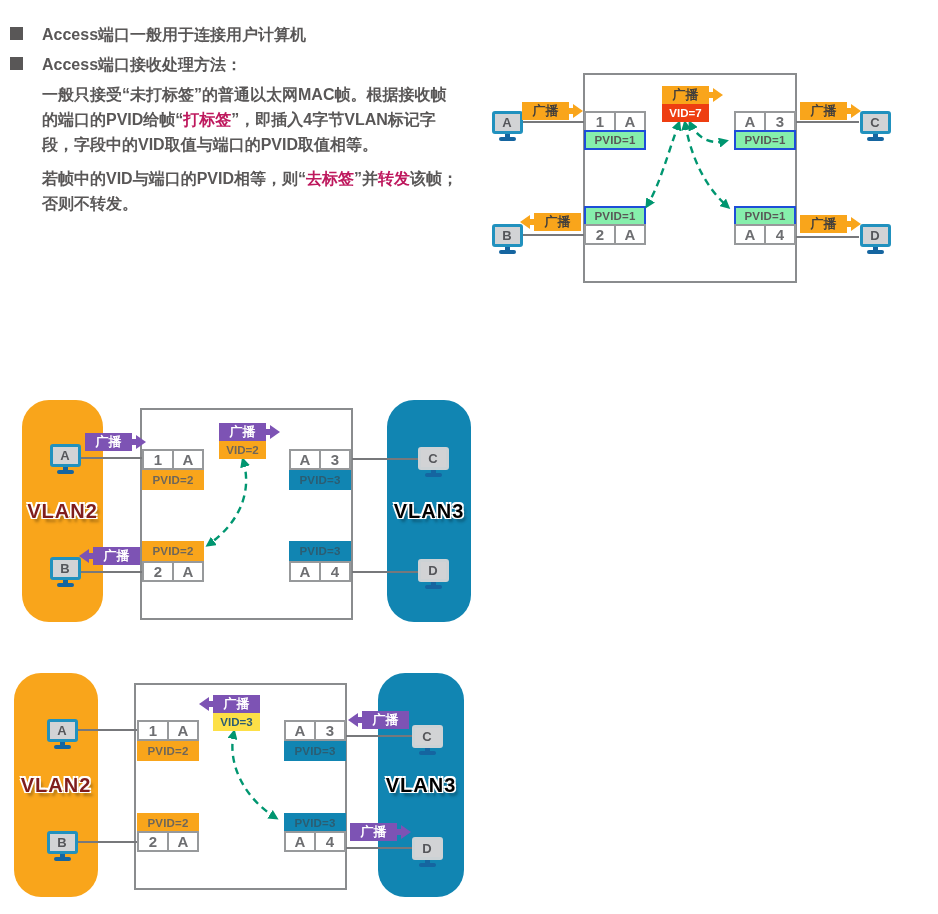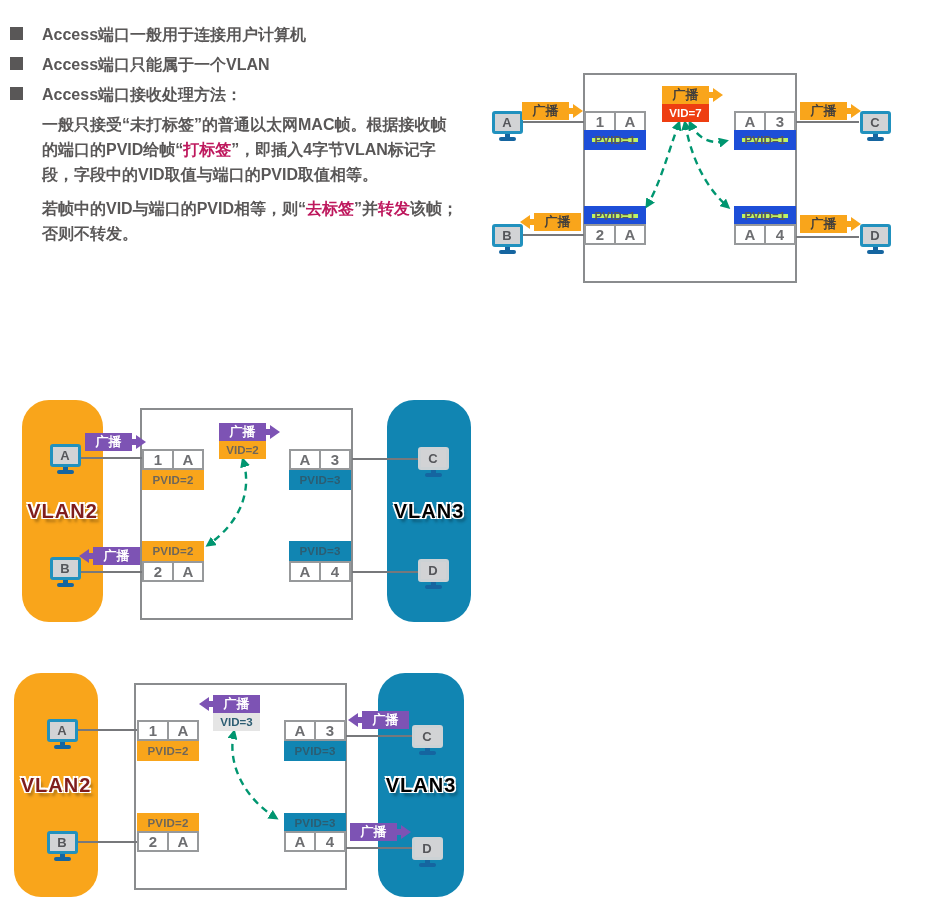--- a/index.html
+++ b/index.html
@@ -24,21 +24,21 @@
     text-shadow:-1.5px -1.5px 0 #fff,1.5px -1.5px 0 #fff,-1.5px 1.5px 0 #fff,1.5px 1.5px 0 #fff,3px 4px 3px rgba(0,0,0,0.3);}
   .vlan.v2 .vlan-label{color:#7f1d1d;}
   .vlan.v3 .vlan-label{color:#000000;}
 
   .cells{position:absolute;display:flex;z-index:3;}
   .cell{box-sizing:border-box;width:32px;height:21px;background:#fff;border:2px solid #97999b;
     display:flex;align-items:center;justify-content:center;font-size:15px;font-weight:bold;color:#6d6e71;}
   .cell + .cell{margin-left:-2px;}
   .pvid{position:absolute;box-sizing:border-box;width:62px;height:20px;display:flex;align-items:center;justify-content:center;
     font-size:11.5px;font-weight:bold;z-index:3;letter-spacing:0.2px;}
-  .pvid.plain{background:#bef264;border:8px solid #1d4ed8;color:#595757;}
+  .pvid.plain{background:#86efac;border:2px solid #1d4ed8;color:#595757;}
   .pvid.o{background:#F9A51B;color:#6e665a;}
   .pvid.t{background:#1185B2;color:#2c5d72;}
 
   .host{position:absolute;width:32px;display:flex;flex-direction:column;align-items:center;z-index:4;}
   .mon{box-sizing:border-box;width:31px;height:23px;border:3px solid #2191BE;background:#d2d3d5;border-radius:3px;
     display:flex;align-items:center;justify-content:center;font-weight:bold;font-size:13px;color:#55565a;}
   .host.gray .mon{border-color:#ccd2d5;}
   .stand{width:5px;height:3px;background:#1565A0;}
   .base{width:17px;height:4px;background:#1565A0;border-radius:2px;}
 
@@ -59,38 +59,34 @@
   .tag{position:absolute;display:flex;flex-direction:column;align-items:flex-start;z-index:6;}
   .tag-row{display:flex;align-items:center;}
   .tag-bc{box-sizing:border-box;height:18px;min-width:47px;display:flex;align-items:center;justify-content:center;
     padding:0 4px;font-size:13px;font-weight:bold;}
   .tag-vid{box-sizing:border-box;height:18px;width:47px;display:flex;align-items:center;justify-content:center;
     font-size:11.5px;font-weight:bold;}
   .tag.t1 .tag-bc{background:#F9A51B;color:#433f3b;}
   .tag.t1 .tag-vid{background:#EE3E11;color:#fff;}
   .tag.t2 .tag-bc,.tag.t3 .tag-bc{background:#7D53B4;color:#fff;}
   .tag.t2 .tag-vid{background:#F9A51B;color:#6e665a;}
-  .tag.t3 .tag-vid{background:#e5e5e5;color:#2c5d72;}
+  .tag.t3 .tag-vid{background:#fde047;color:#2c5d72;}
   .tag.t3 .tag-vid{margin-left:14px;}
 
   .overlay{position:absolute;left:0;top:0;z-index:5;pointer-events:none;}
 </style>
 </head>
 <body>
 
 <div class="page">
 
   <section class="notes">
     <div class="bullet-row">
       <span class="bullet-sq"></span>
       <span>Access端口一般用于连接用户计算机</span>
-    </div>
-    <div class="bullet-row">
-      <span class="bullet-sq"></span>
-      <span>Access端口只能属于一个VLAN</span>
     </div>
     <div class="bullet-row">
       <span class="bullet-sq"></span>
       <span>Access端口接收处理方法：</span>
     </div>
     <p class="note-para"><span>一般只接受“未打标签”的普通以太网MAC帧。根据接收帧的端口的PVID给帧“</span><span class="hl">打标签</span><span>”，即插入4字节VLAN标记字段，字段中的VID取值与端口的PVID取值相等。</span></p>
     <p class="note-para"><span>若帧中的VID与端口的PVID相等，则“</span><span class="hl">去标签</span><span>”并</span><span class="hl">转发</span><span>该帧；否则不转发。</span></p>
   </section>
 
   <div class="d" style="left:478px;top:60px;width:460px;height:240px;">

